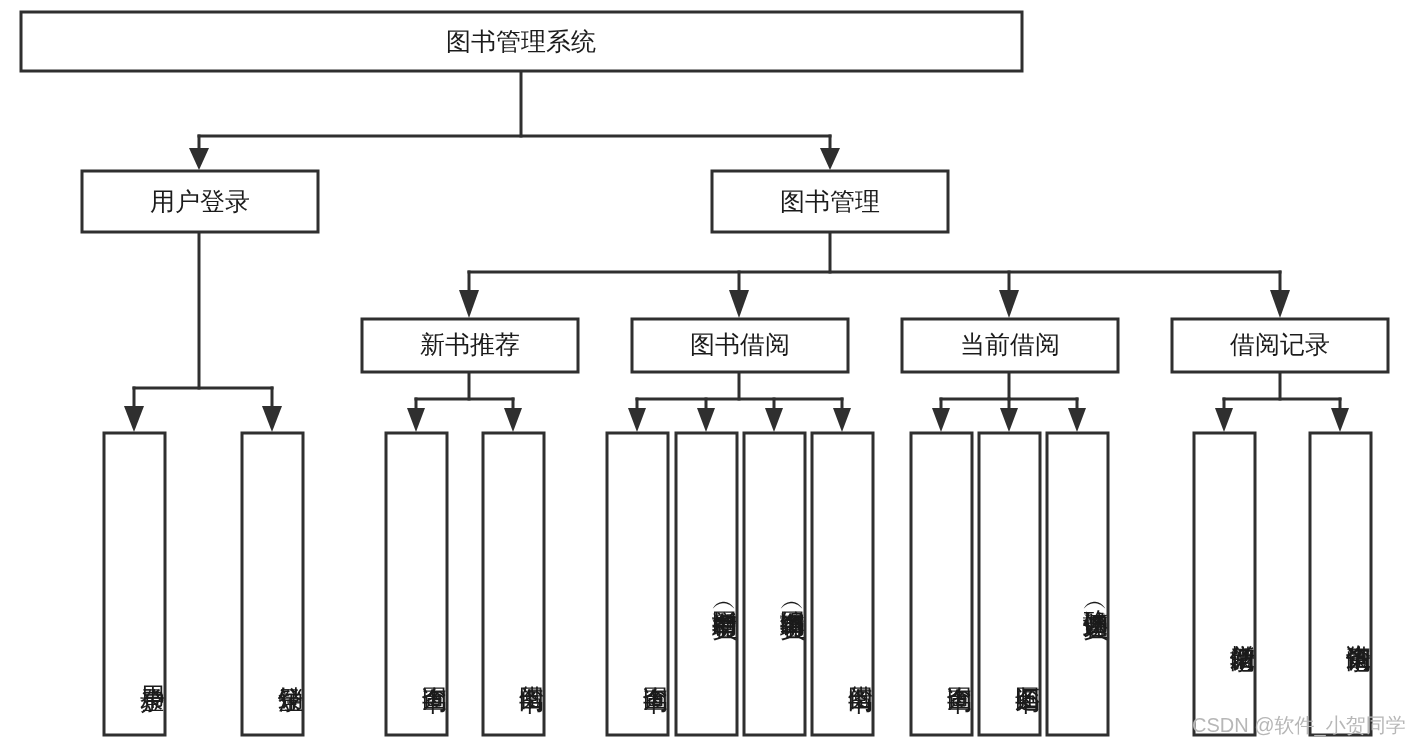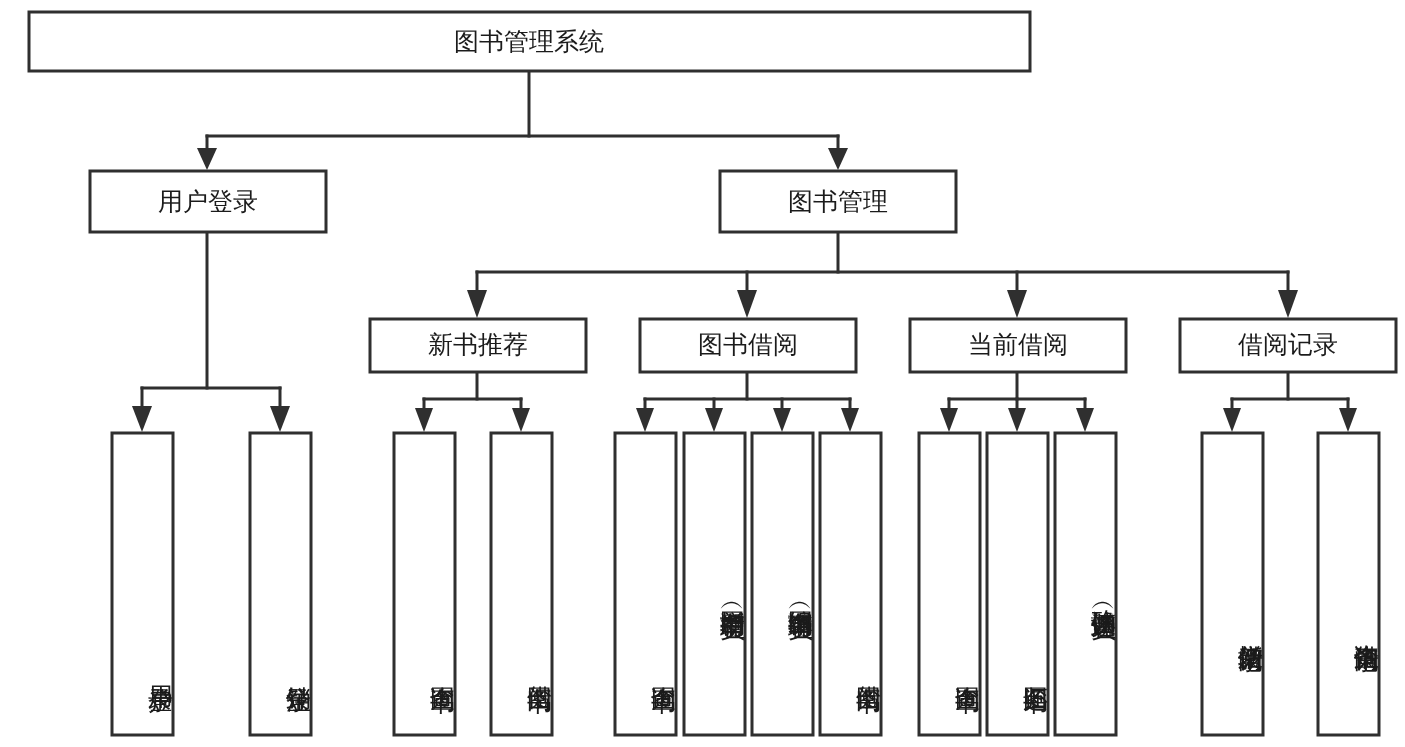--- a/index.html
+++ b/index.html
@@ -9,21 +9,21 @@
   }
   body {
     width: 1405px;
     height: 747px;
     position: relative;
     font-family: "Liberation Sans", "DejaVu Sans", sans-serif;
     overflow: hidden;
   }
   #diagram-root {
     position: absolute;
-    left: 8px;
+    left: 0;
     top: 0;
     width: 1353px;
     height: 747px;
     border-radius: 20px;
   }
   svg.diagram-svg {
     display: block;
     width: 1405px;
     height: 747px;
   }
@@ -201,14 +201,15 @@
   <div class="node-label-v" style="left:744px; top:433px; width:61px; height:302px; padding-top:10px;">编辑图书（管理员）</div>
   <div class="node-label-v" style="left:812px; top:433px; width:61px; height:302px; padding-top:84px;">借阅图书</div>
 
   <div class="node-label-v" style="left:911px; top:433px; width:61px; height:302px; padding-top:84px;">查询图书</div>
   <div class="node-label-v" style="left:979px; top:433px; width:61px; height:302px; padding-top:84px;">归还图书</div>
   <div class="node-label-v" style="left:1047px; top:433px; width:61px; height:302px; padding-top:10px;">确认归还（管理员）</div>
 
   <div class="node-label-v" style="left:1194px; top:433px; width:61px; height:302px; padding-top:43px;">新增借阅记录</div>
   <div class="node-label-v" style="left:1310px; top:433px; width:61px; height:302px; padding-top:43px;">查询借阅记录</div>
 
+  <div class="watermark">CSDN @软件_小贺同学</div>
 
 </div>
 
 </body></html>

